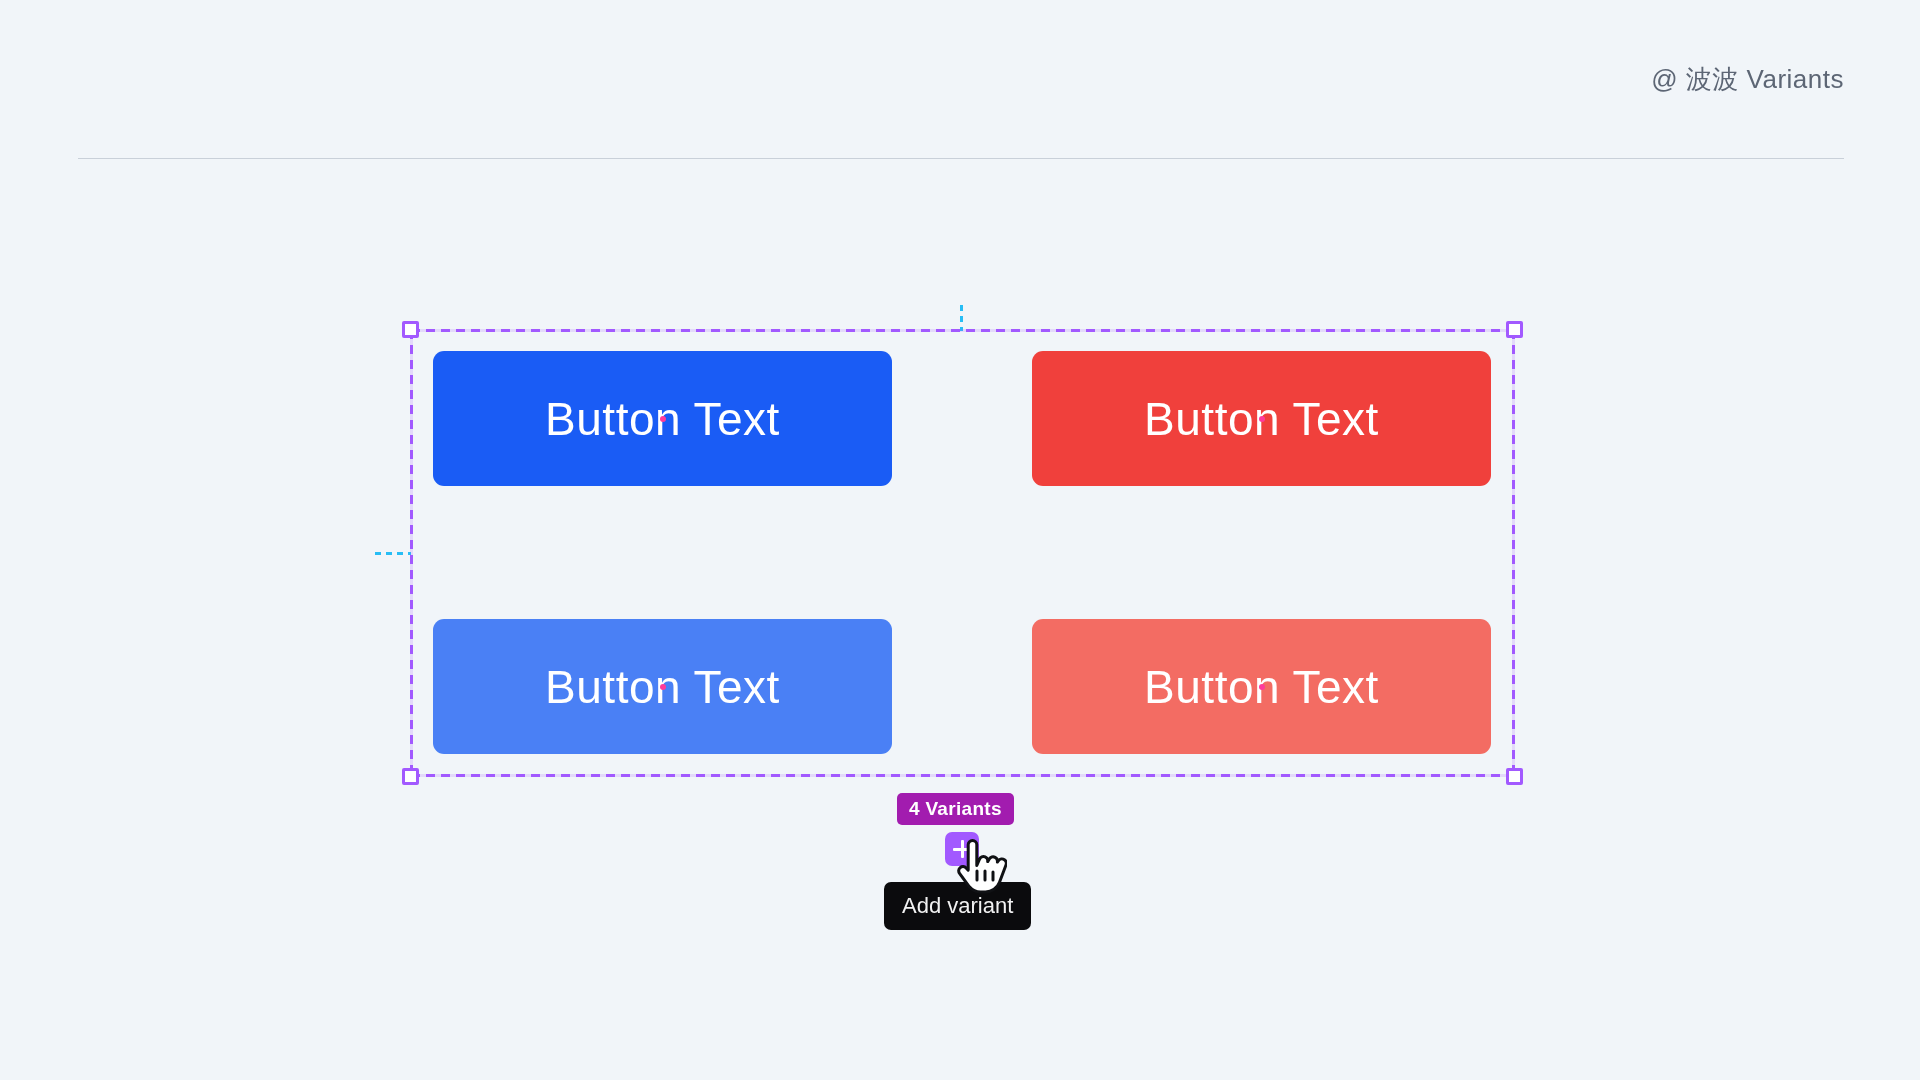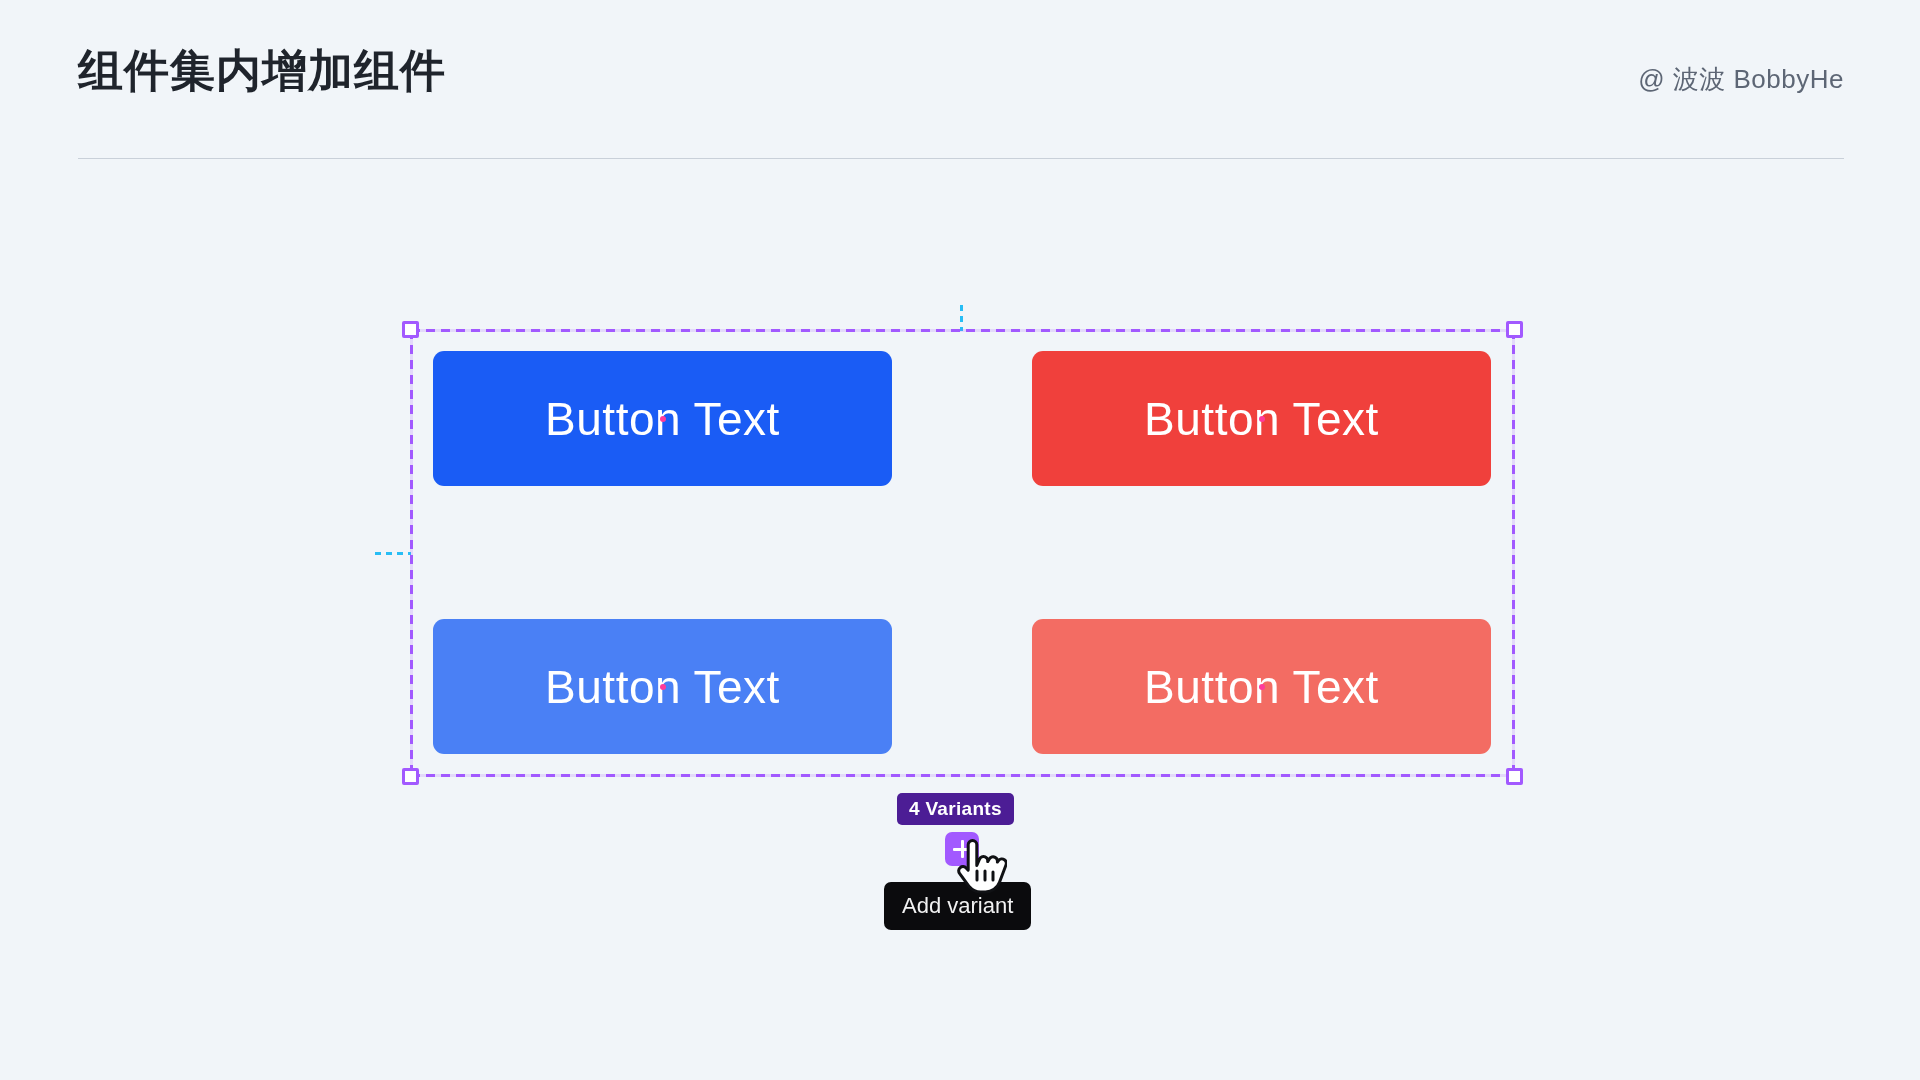--- a/index.html
+++ b/index.html
@@ -177,21 +177,21 @@
     background: #FF3B9A;
   }
 
   
   .variants-badge {
     position: absolute;
     left: 897px;
     top: 793px;
     height: 32px;
     padding: 0 12px;
-    background: #4c1d95;
+    background: #a21caf;
     border-radius: 5px;
     color: #FFFFFF;
     font-size: 19px;
     font-weight: 700;
     display: flex;
     align-items: center;
     justify-content: center;
     white-space: nowrap;
     letter-spacing: 0.3px;
   }
@@ -245,22 +245,21 @@
     top: 838px;
     width: 52px;
     height: 62px;
     pointer-events: none;
   }
 </style>
 </head>
 <body style="background: rgb(241, 245, 249);">
 
 <div class="header">
-  <div class="page-title">组件集内增加组件</div>
-  <div class="author">@ 波波 BobbyHe</div>
+  <div class="author">@ 波波 Variants</div>
   <div class="header-divider"></div>
 </div>
 
 <div class="stage">
 
   <div class="guide-v"></div>
   <div class="guide-h"></div>
 
   <div class="selection-frame">
     <div class="sel-edge sel-edge-top"></div>

